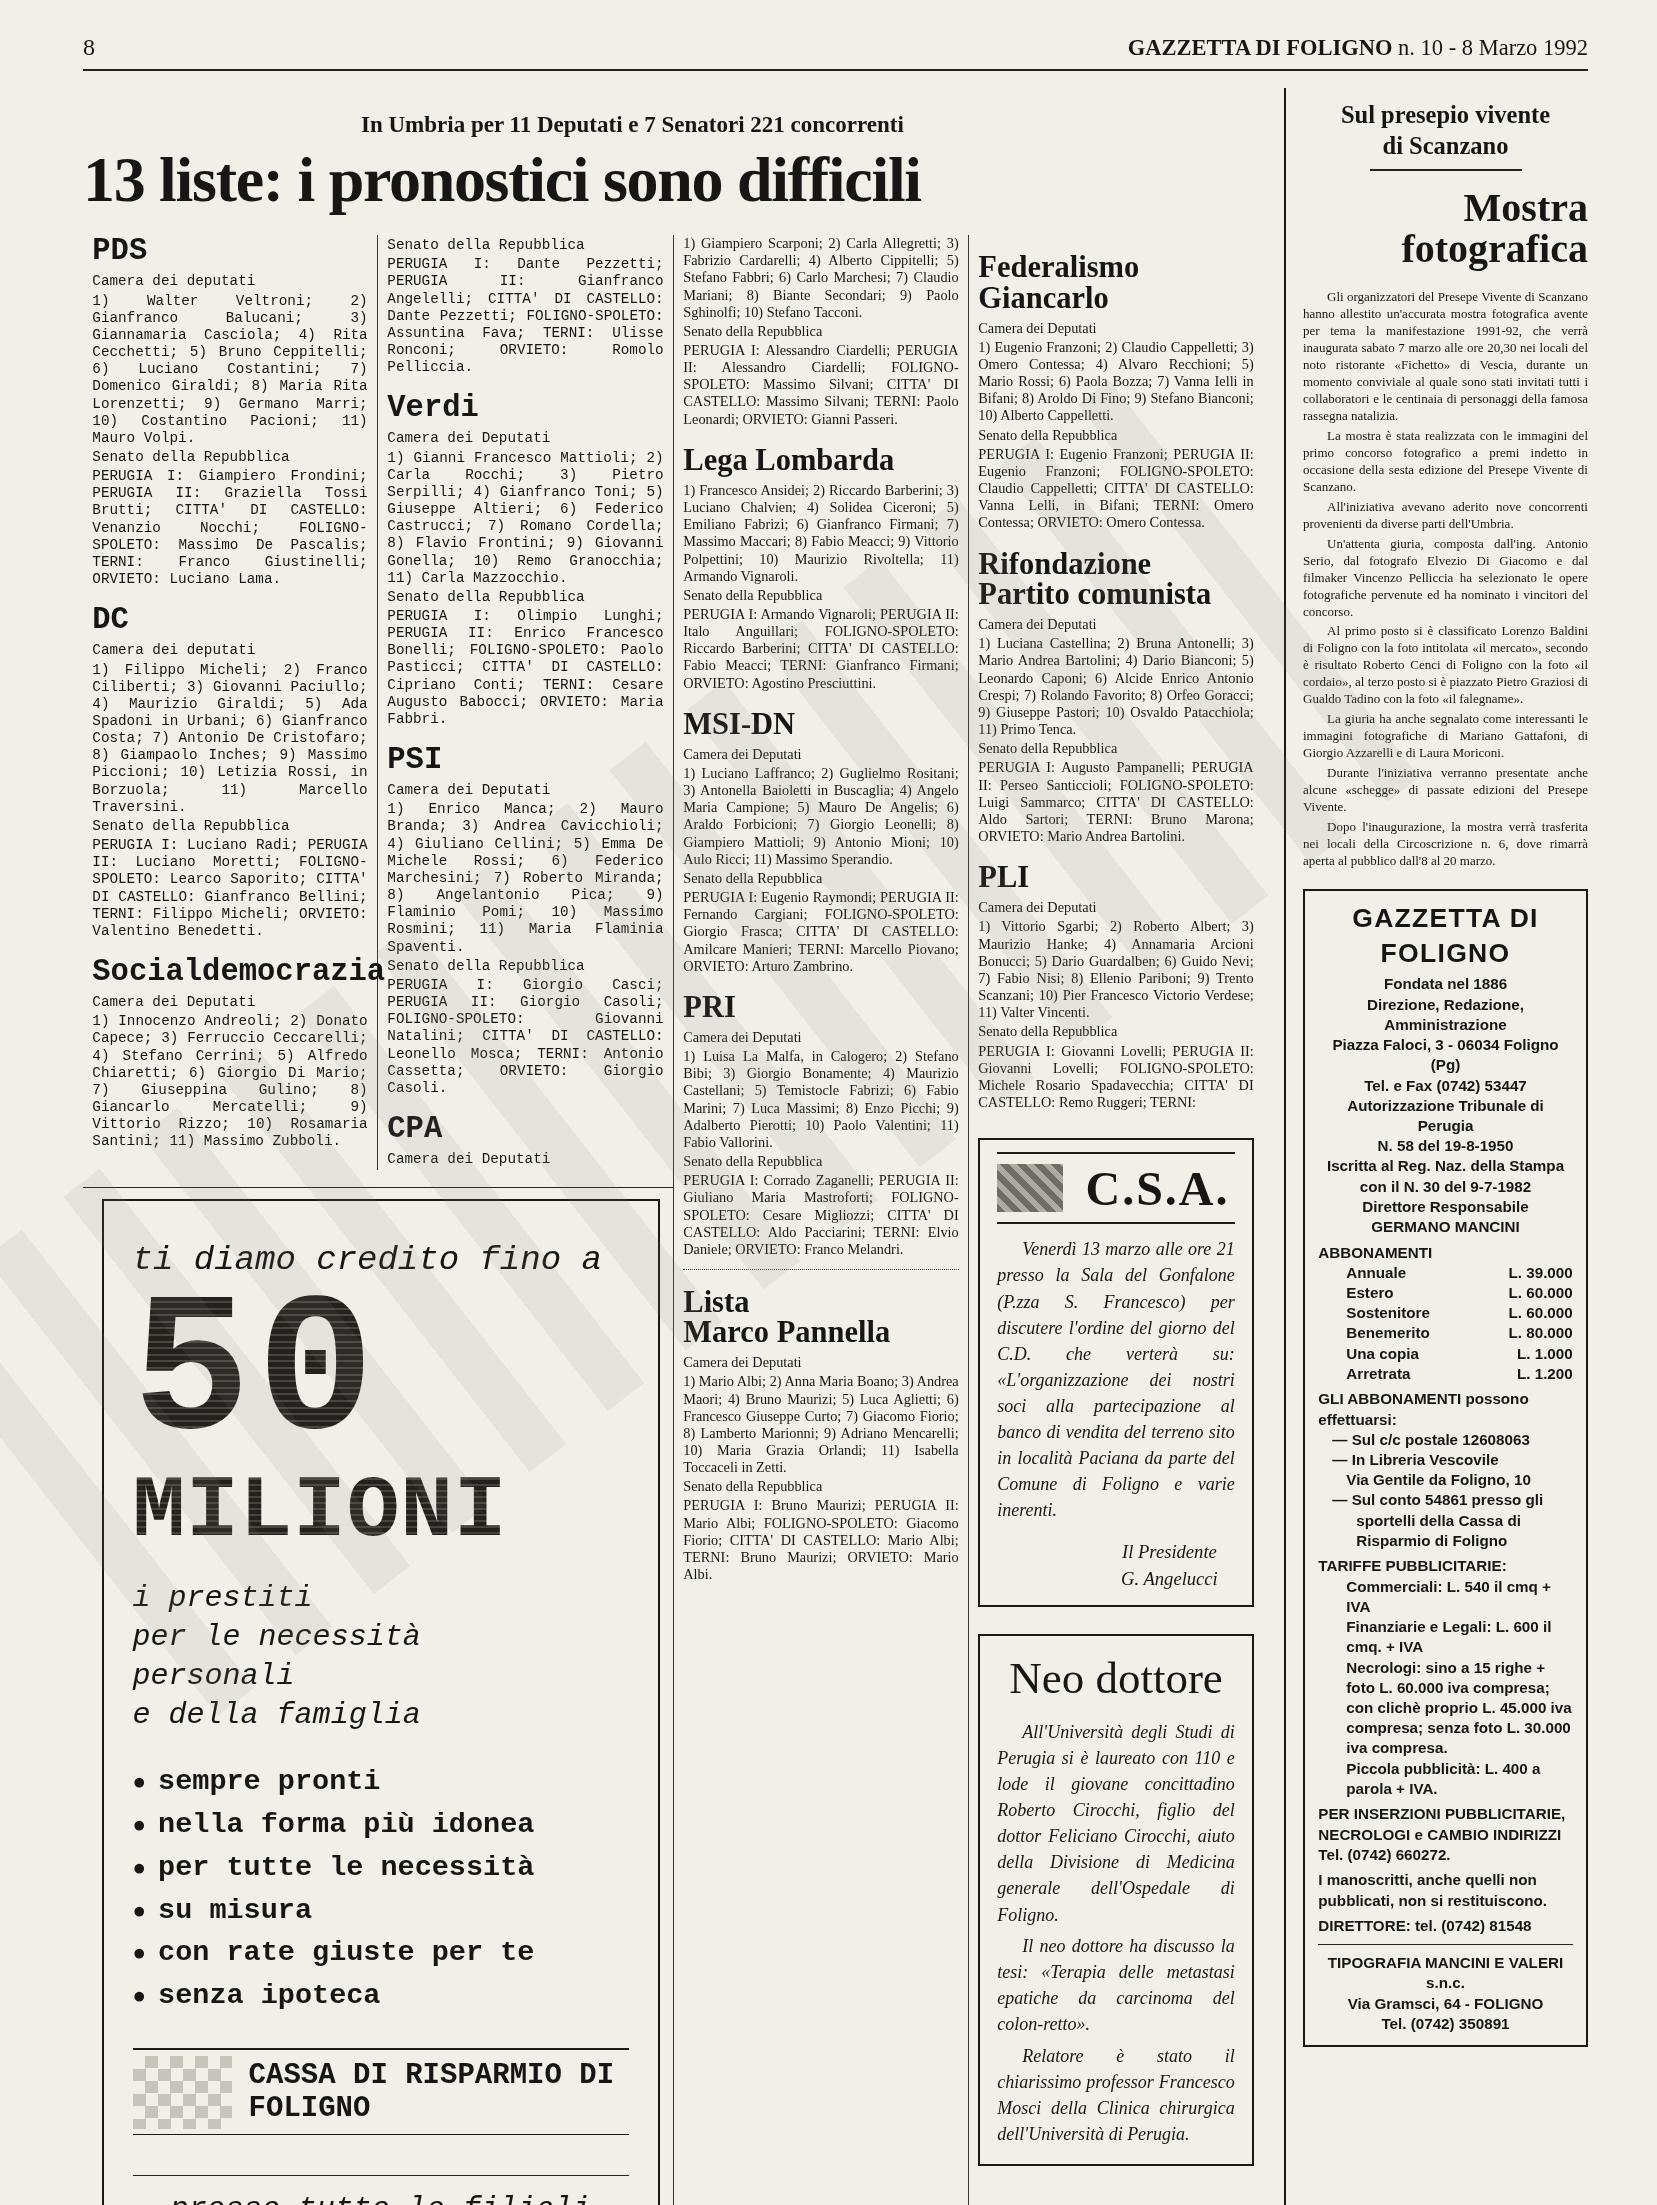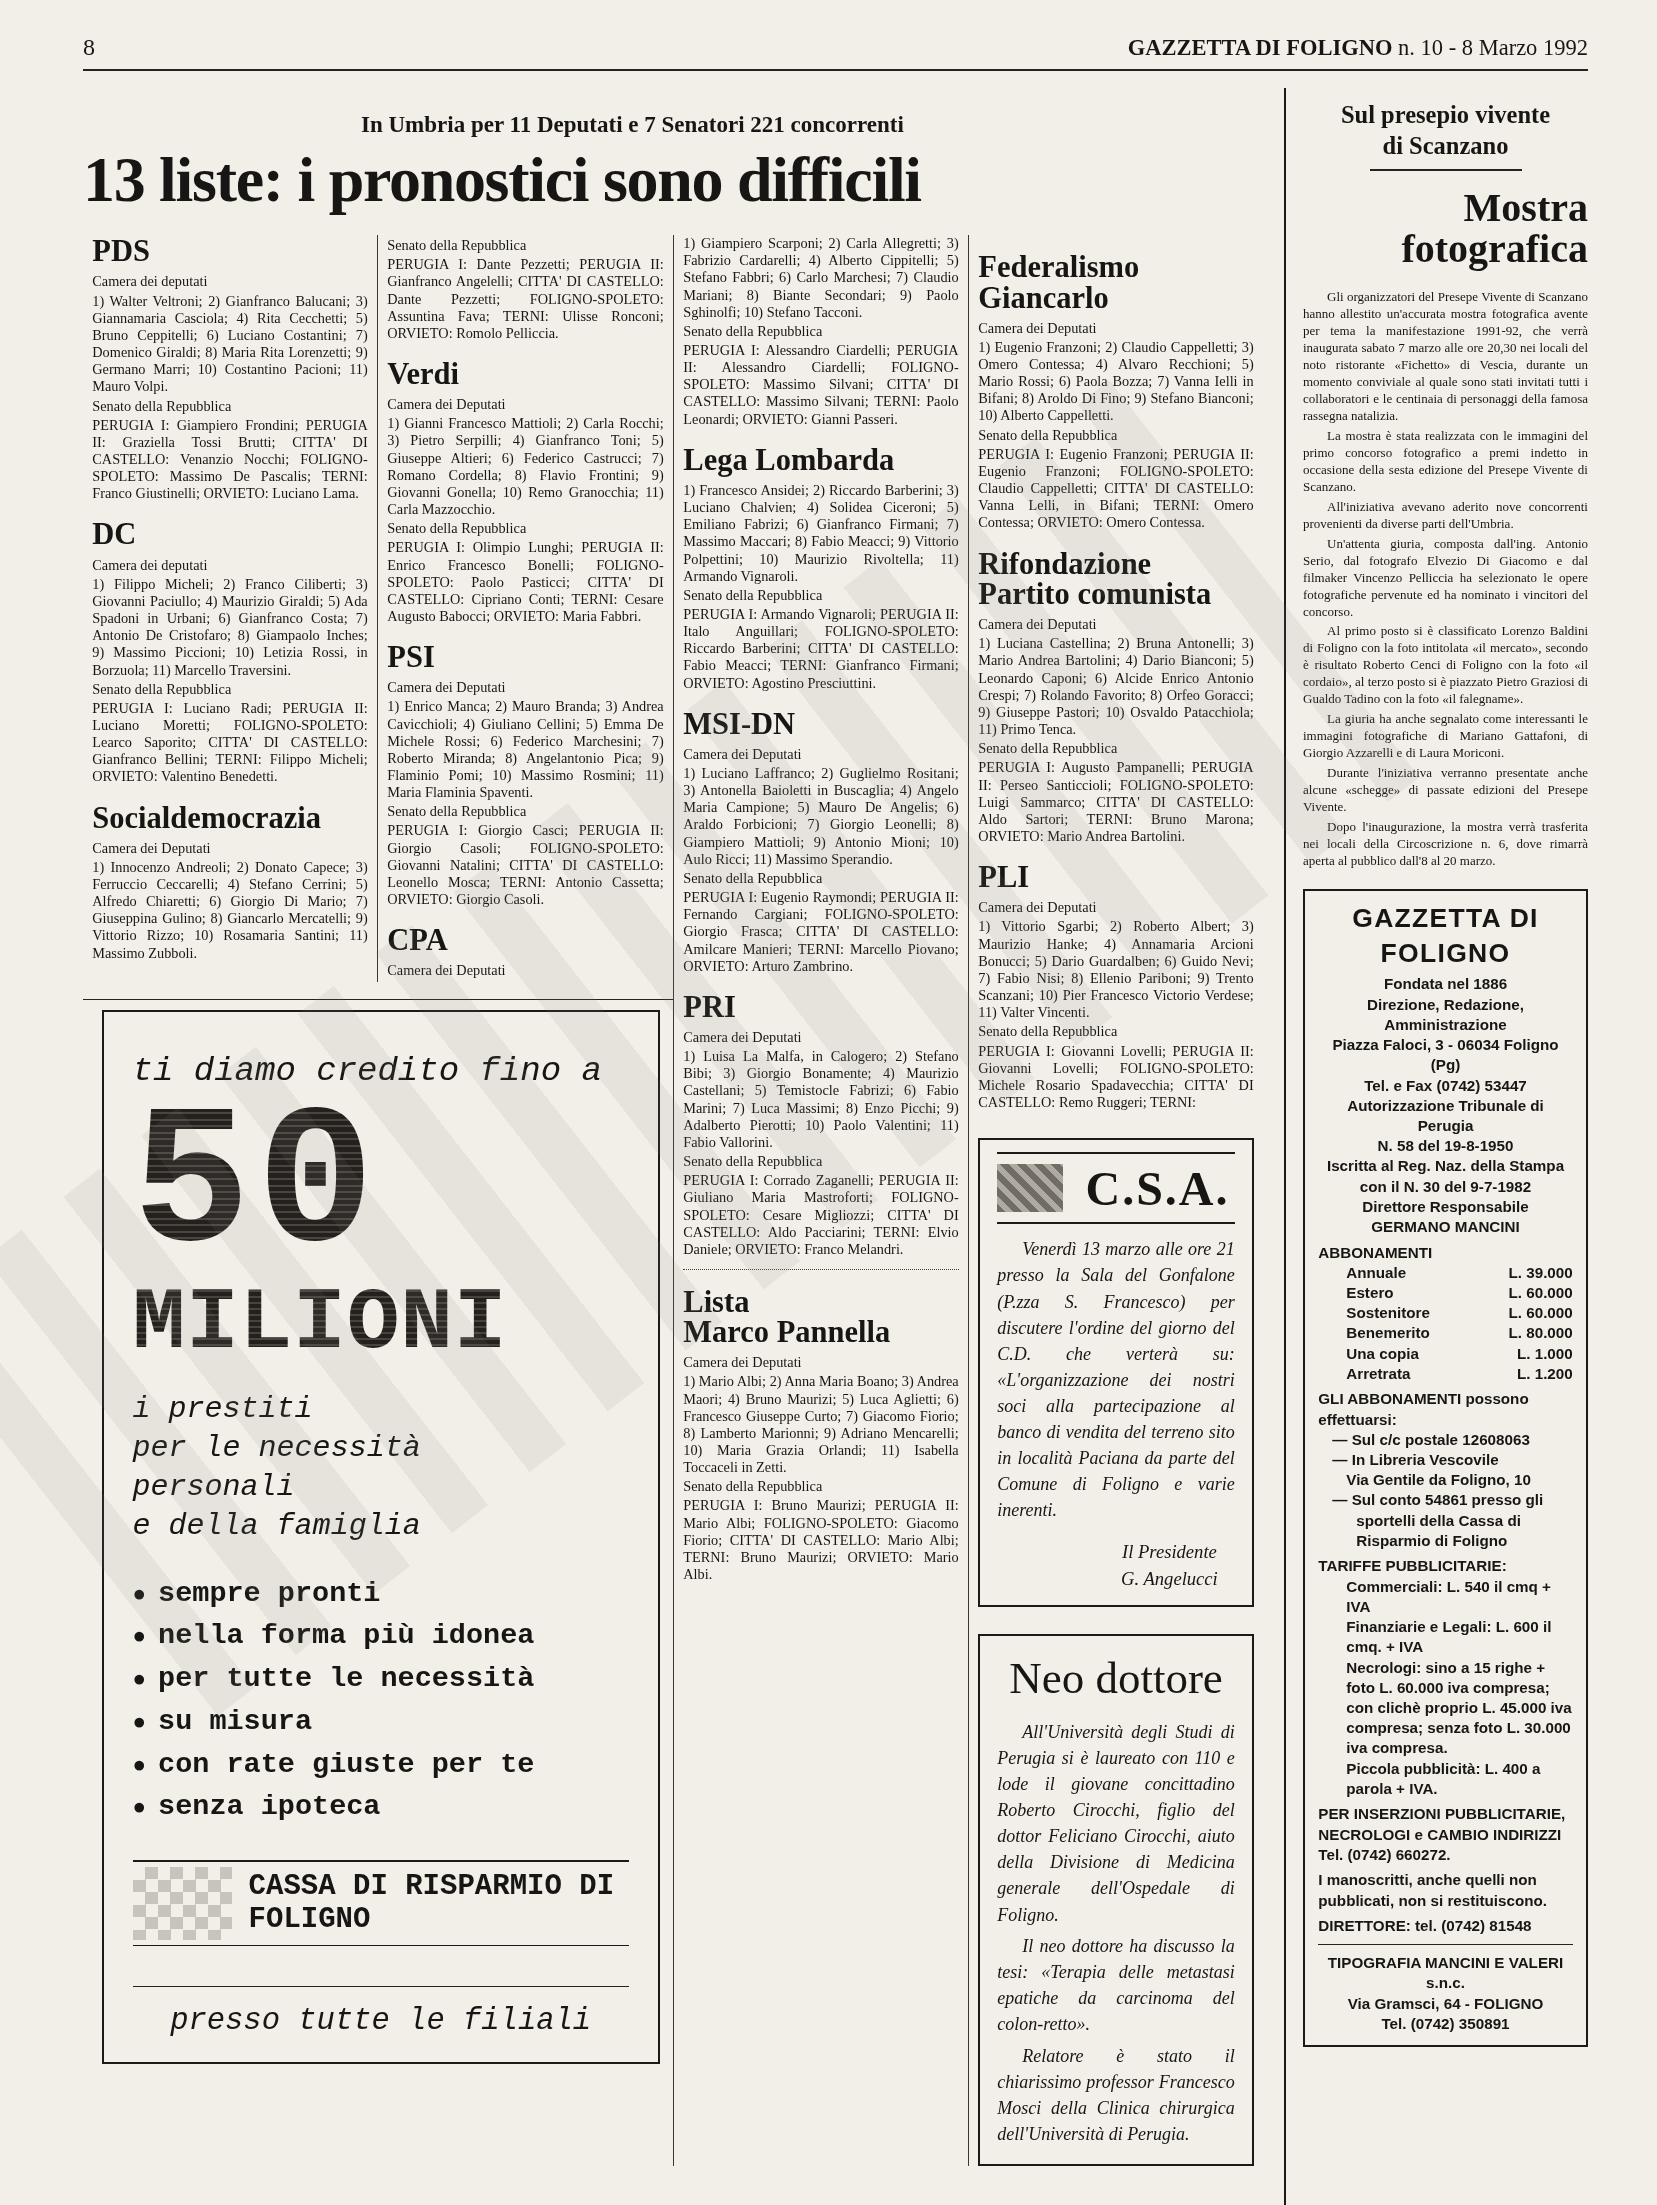--- a/index.html
+++ b/index.html
@@ -18,21 +18,21 @@
   .content{position:absolute;top:88px;left:83px;right:70px;bottom:0;display:flex;}
   .main{width:1180px;flex:none;}
   .sidebar{flex:1;border-left:2.7px solid #1c1a17;margin-left:21px;padding-left:17px;padding-top:12px;}
   
   .lead{padding-top:24px;}
   .kicker{font-size:23px;font-weight:bold;margin-left:278px;}
   .headline{font-size:64px;font-weight:bold;letter-spacing:-1.3px;line-height:1.02;margin-top:9.3px;white-space:nowrap;}
   
   .cols{display:flex;margin-top:22.5px;align-items:stretch;}
   .colpair{width:590px;flex:none;}
-  .pair{display:flex;}
+  .pair{display:flex;font-family:Liberation Mono, monospace;}
   .col{padding:0 9.3px;box-sizing:border-box;}
   .c1{width:295px;flex:none;border-right:1.3px solid #3a3733;}
   .c2{width:295px;flex:none;}
   .c3{width:295px;flex:none;border-left:1.3px solid #3a3733;}
   .c4{width:295px;flex:none;border-left:1.3px solid #3a3733;}
   .party-h{font-weight:bold;font-size:30.5px;line-height:1.0;margin:17px 0 6.6px;}
   .col > .party-h:first-child{margin-top:1.3px;}
   .sub-label{font-size:14.3px;line-height:1.25;margin:2px 0 1.3px;}
   .list-p{font-size:14.3px;line-height:1.2;text-align:justify;margin:0;}
   .col-rule{border:none;border-top:1.3px dotted #44413c;margin:10.6px 0 2.7px;}

